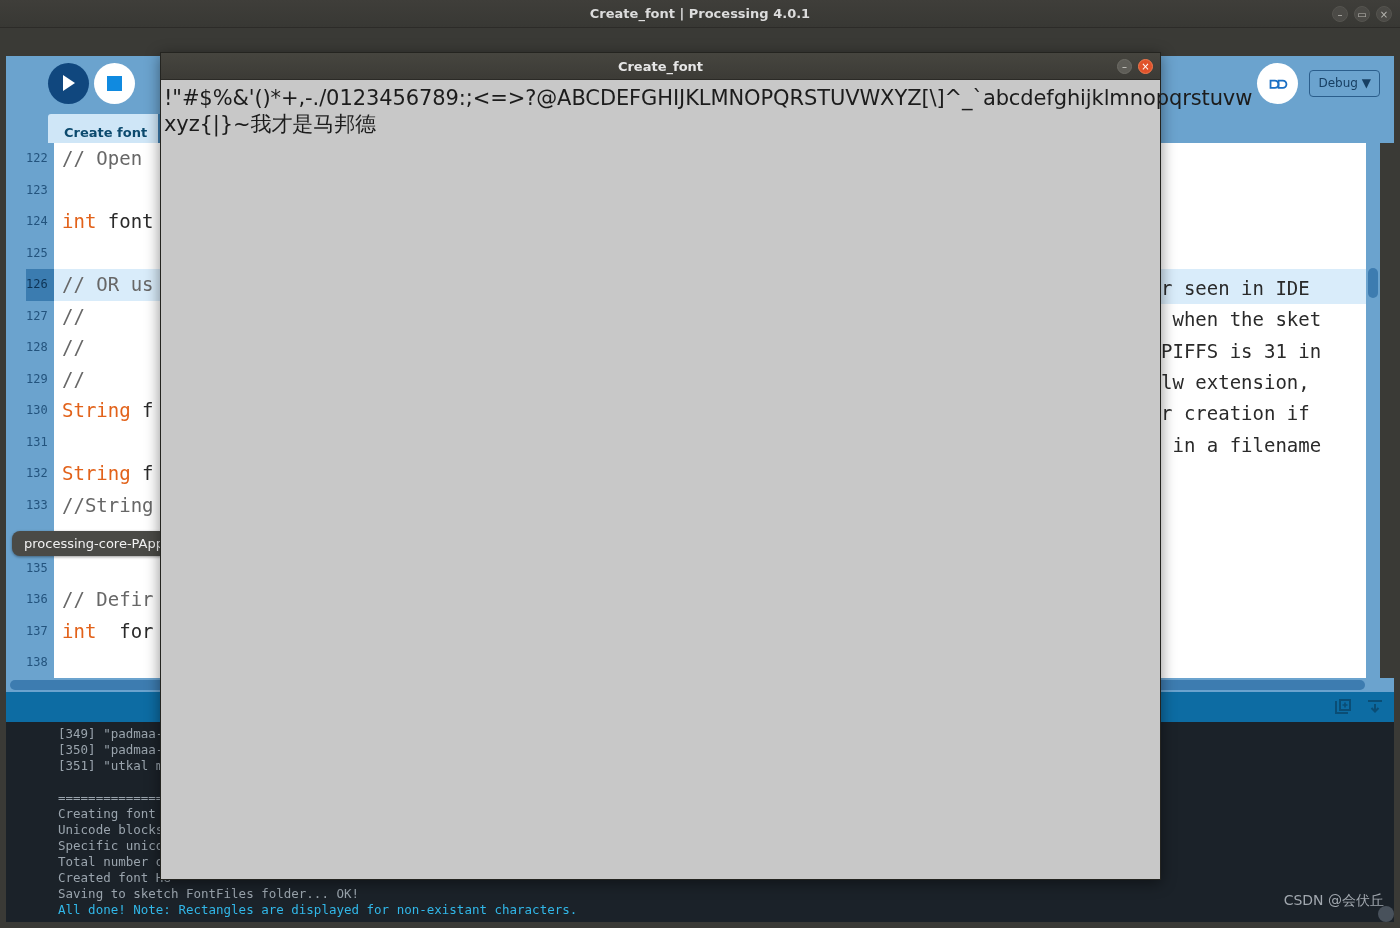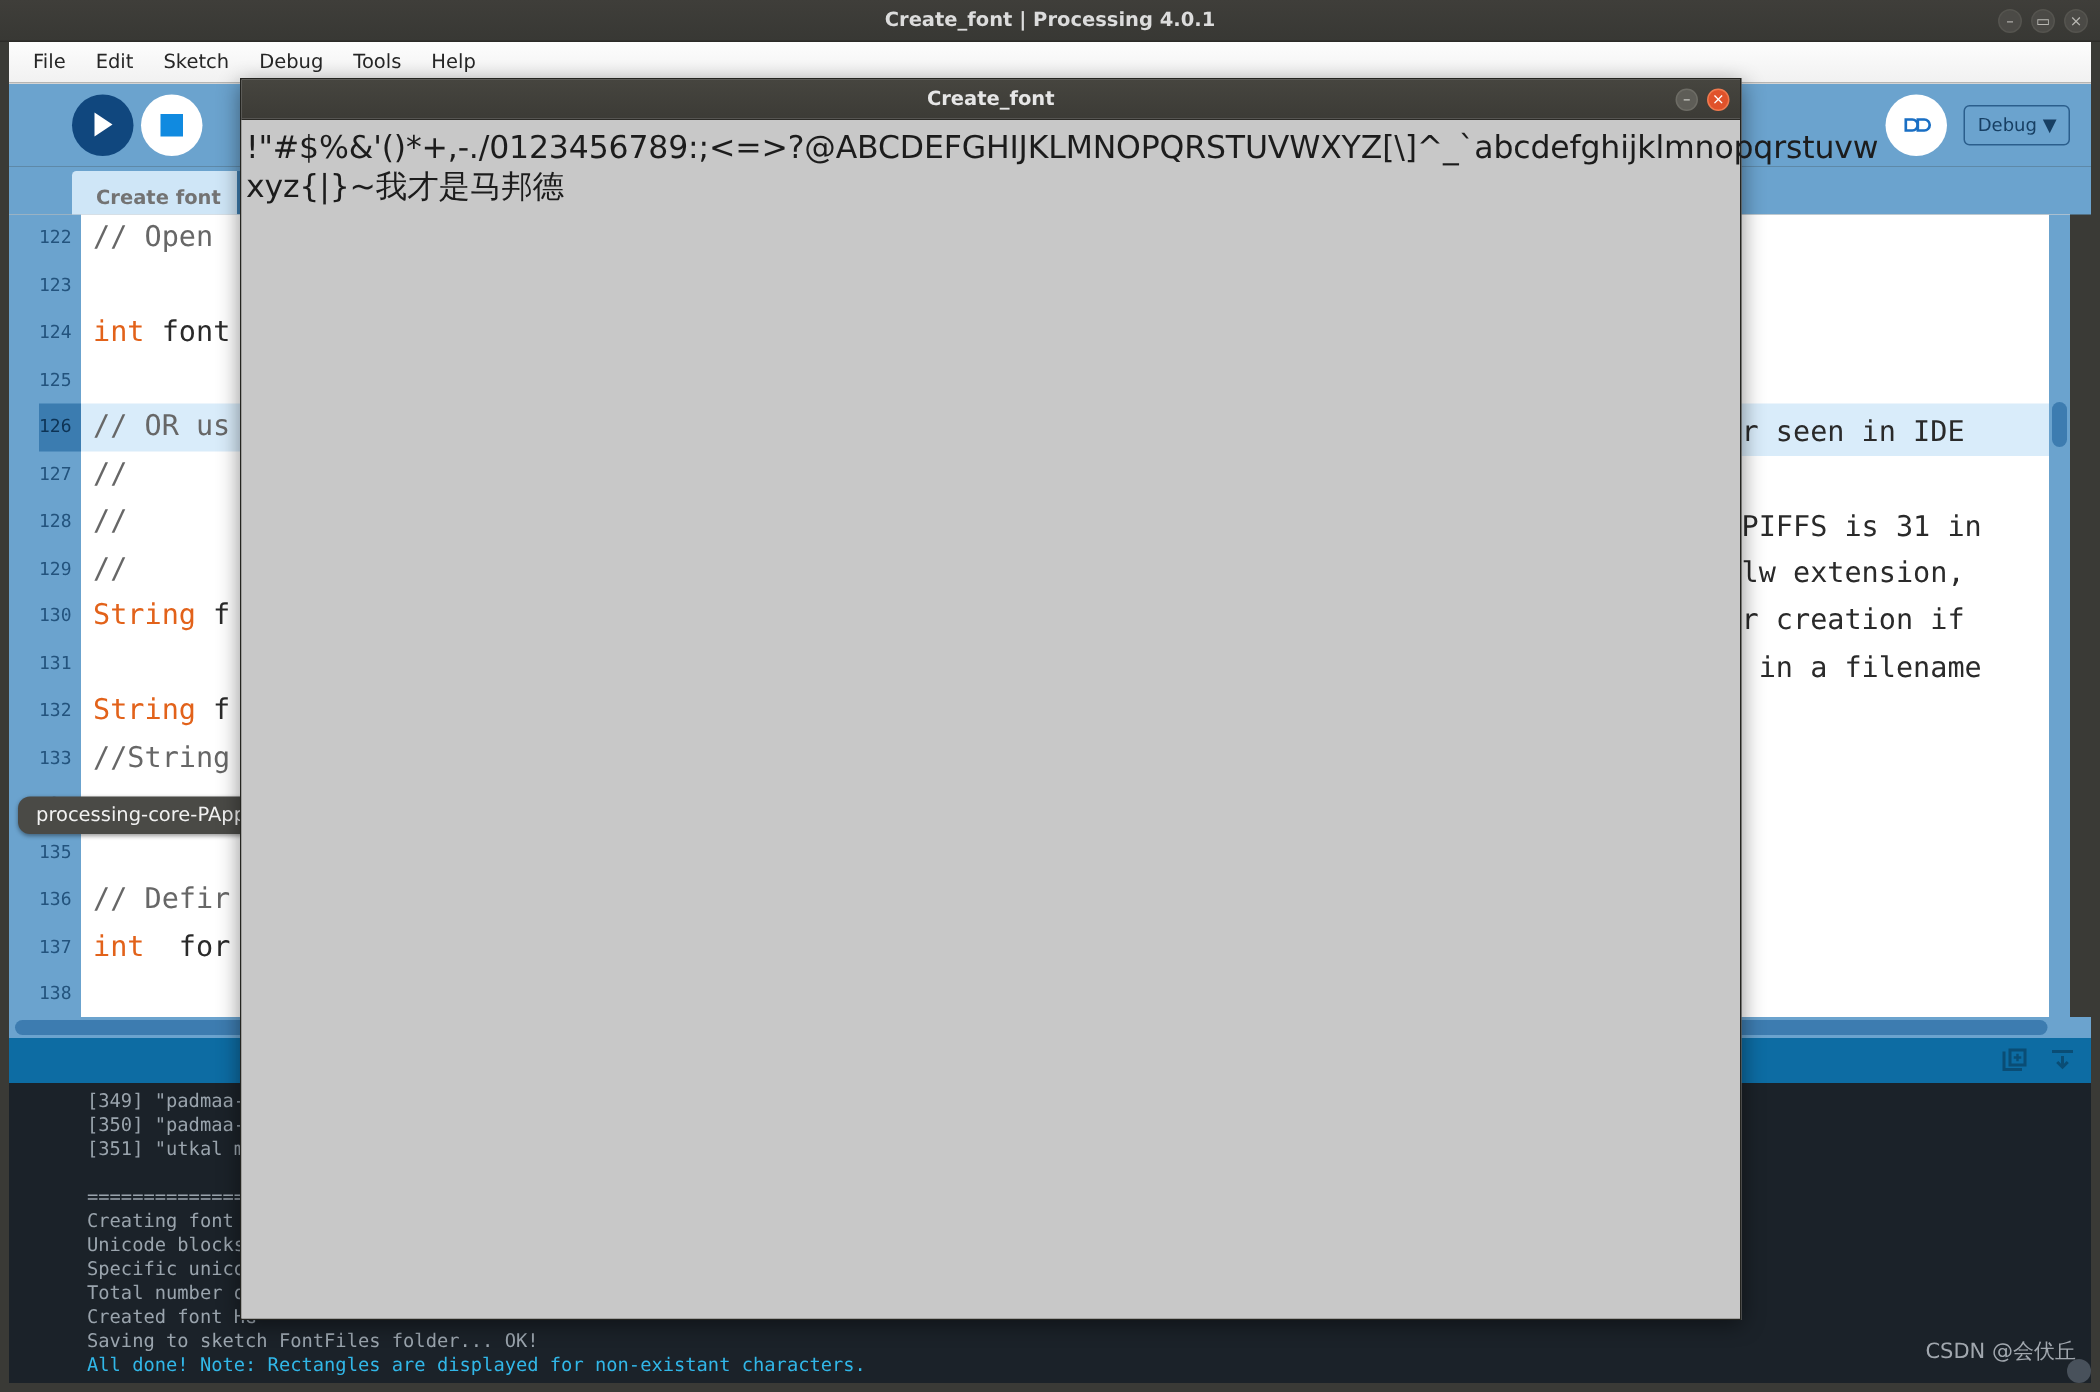--- a/index.html
+++ b/index.html
@@ -170,21 +170,21 @@
     position: absolute;
     left: 42px; top: 3px;
     height: 29px;
     background: #cfe6f7;
     border-top-left-radius: 3px;
     border-top-right-radius: 3px;
     padding: 4px 16px;
     line-height: 29px;
     font-size: 13px;
     font-weight: bold;
-    color: #737373;
+    color: #0c4a6e;
     cursor: pointer;
   }
   .tab-menu {
     position: absolute;
     left: 152px; top: 3px;
     width: 22px; height: 29px;
     background: #94bfe0;
     border-left: 2px solid #3e7eb0;
     color: #1d4f7c;
     font-size: 9px;
@@ -415,28 +415,20 @@
     <div class="os-btns">
       <div class="os-btn">–</div>
       <div class="os-btn">▭</div>
       <div class="os-btn">×</div>
     </div>
   </div>
 
   <div class="frame-left"></div>
   <div class="frame-right"></div>
 
-  <div class="menubar">
-    <div class="menu-item">File</div>
-    <div class="menu-item">Edit</div>
-    <div class="menu-item">Sketch</div>
-    <div class="menu-item">Debug</div>
-    <div class="menu-item">Tools</div>
-    <div class="menu-item">Help</div>
-  </div>
 
   <div class="pde-toolbar">
     <div class="run-btn"></div>
     <div class="stop-btn"></div>
     <div class="debug-btn">
       <div class="debug-glyph">⫐⫐</div>
     </div>
     <div class="mode-select">Debug ▼</div>
   </div>
 
@@ -535,17 +527,18 @@
         <div class="sk-close">×</div>
       </div>
     </div>
     <div class="sketch-canvas">
       <div class="glyph-line">!"#$%&amp;'()*+,-./0123456789:;&lt;=&gt;?@ABCDEFGHIJKLMNOPQRSTUVWXYZ[\]^_`abcdefghijklmnopqrstuvw</div>
       <div class="glyph-line">xyz{|}~我才是马邦德</div>
     </div>
   </div>
 
     <div style="position: absolute; left: 1161px; top: 273px; width: 213px; height: 31px; line-height: 31px; white-space: pre; overflow: hidden; font-size: 19px; font-family: &quot;DejaVu Sans Mono&quot;, &quot;Liberation Mono&quot;, monospace; color: rgb(42, 42, 42); background: rgb(217, 236, 250); z-index: 2;">r seen in IDE</div>
+    <div style="position: absolute; left: 1161px; top: 304px; width: 213px; height: 31px; line-height: 31px; white-space: pre; overflow: hidden; font-size: 19px; font-family: &quot;DejaVu Sans Mono&quot;, &quot;Liberation Mono&quot;, monospace; color: rgb(42, 42, 42); background: rgb(255, 255, 255); z-index: 2;"> when the sket</div>
     <div style="position: absolute; left: 1161px; top: 336px; width: 213px; height: 31px; line-height: 31px; white-space: pre; overflow: hidden; font-size: 19px; font-family: &quot;DejaVu Sans Mono&quot;, &quot;Liberation Mono&quot;, monospace; color: rgb(42, 42, 42); background: rgb(255, 255, 255); z-index: 2;">PIFFS is 31 in</div>
     <div style="position: absolute; left: 1161px; top: 367px; width: 213px; height: 31px; line-height: 31px; white-space: pre; overflow: hidden; font-size: 19px; font-family: &quot;DejaVu Sans Mono&quot;, &quot;Liberation Mono&quot;, monospace; color: rgb(42, 42, 42); background: rgb(255, 255, 255); z-index: 2;">lw extension,</div>
     <div style="position: absolute; left: 1161px; top: 398px; width: 213px; height: 31px; line-height: 31px; white-space: pre; overflow: hidden; font-size: 19px; font-family: &quot;DejaVu Sans Mono&quot;, &quot;Liberation Mono&quot;, monospace; color: rgb(42, 42, 42); background: rgb(255, 255, 255); z-index: 2;">r creation if</div>
     <div style="position: absolute; left: 1161px; top: 430px; width: 213px; height: 31px; line-height: 31px; white-space: pre; overflow: hidden; font-size: 19px; font-family: &quot;DejaVu Sans Mono&quot;, &quot;Liberation Mono&quot;, monospace; color: rgb(42, 42, 42); background: rgb(255, 255, 255); z-index: 2;"> in a filename</div>
   </div>
 
 </body></html>

